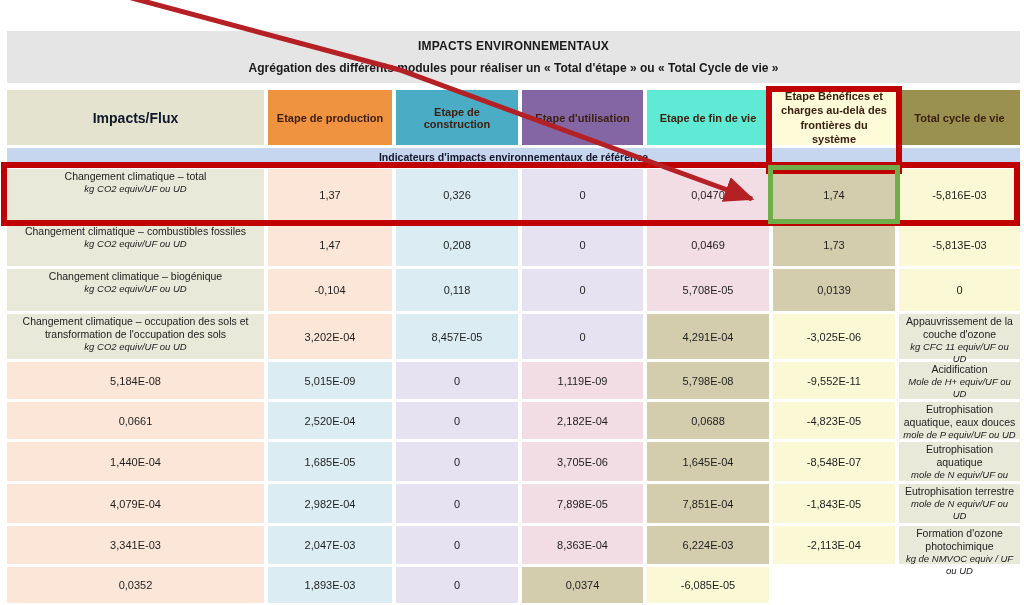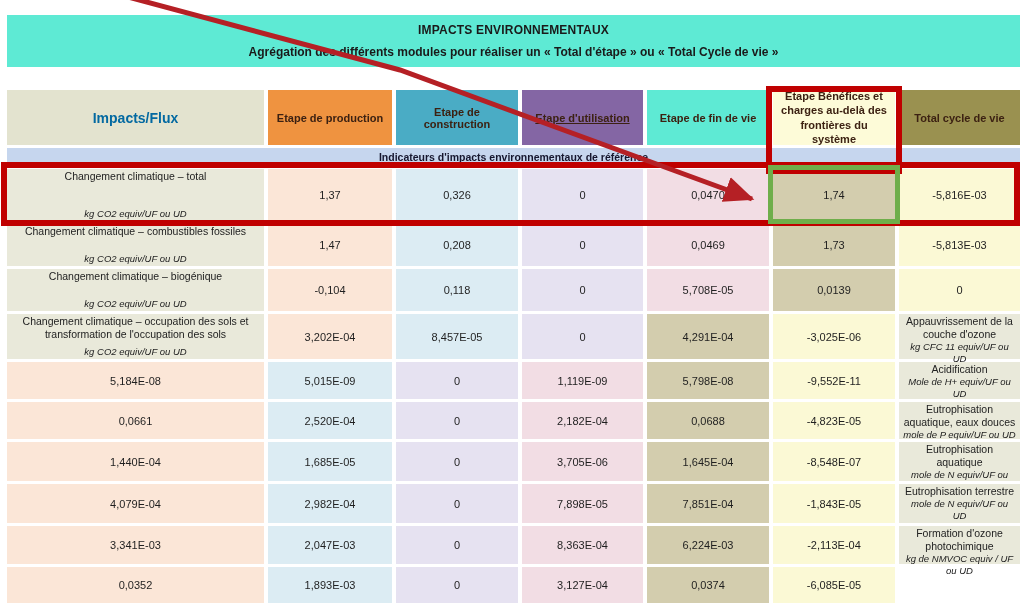--- a/index.html
+++ b/index.html
@@ -2,56 +2,56 @@
 <html><head>
 <meta charset="utf-8">
 <style>
   html,body { margin:0; padding:0; background:#ffffff; }
   .page {
     position:relative; width:1024px; height:605px; background:#ffffff;
     font-family:"Liberation Sans", sans-serif; overflow:hidden;
   }
   
   .title-band {
-    position:absolute; left:7px; top:15px; width:1013px; height:52px;
-    background:#5eead4; display:flex; flex-direction:column;
+    position:absolute; left:7px; top:31px; width:1013px; height:52px;
+    background:#e5e5e5; display:flex; flex-direction:column;
     justify-content:space-evenly; align-items:center; text-align:left;
   }
   .title-band .t1 { font-size:12px; font-weight:bold; color:#1a1a1a; letter-spacing:0.2px; }
   .title-band .t2 { font-size:12px; font-weight:bold; color:#1a1a1a; }
 
   
   .tbl {
     position:absolute; left:7px; top:90px;
     display:grid;
     grid-template-columns:257px 124px 122px 121px 122px 122px 121px;
     grid-template-rows:55px 18px 52px 42px 42px 45px 37px 37px 39px 39px 38px 36px;
     column-gap:4px; row-gap:3px;
   }
   .cell {
     display:flex; align-items:center; justify-content:center;
     text-align:center; box-sizing:border-box; padding:1px 4px;
   }
   
-  .h0 { background:#e3e3cf; font-size:14px; font-weight:bold; color:#0369a1; }
+  .h0 { background:#e3e3cf; font-size:14px; font-weight:bold; color:#0f172a; }
   .h1 { background:#ef9340; }
   .h2 { background:#4aacc5; }
-  .h3 { background:#8466a4;text-decoration:underline; }
+  .h3 { background:#8466a4; }
   .h4 { background:#5eead4; }
   .h5 { background:#9a9150; }
   .h6 { background:#fdfbd8; font-size:10.5px; line-height:1.3; }
   .hc { font-size:11px; font-weight:bold; color:#3c2112; }
 
   .section {
     grid-column:1 / -1; background:#c6d6ee;
     display:flex; align-items:center; justify-content:center;
     font-size:10.5px; font-weight:bold; color:#16162e;
   }
   
-  .c0 { background:#e9e9da; flex-direction:column; justify-content:space-between; }
+  .c0 { background:#e9e9da; flex-direction:column; justify-content:flex-start; }
   .c1 { background:#fbe6d7; }
   .c2 { background:#dcecf3; }
   .c3 { background:#e6e2f1; }
   .c4 { background:#f2dde4; }
   .c5 { background:#d3cdae; }
   .c6 { background:#fbf9d5; }
   .val { font-size:11px; color:#1f1f1f; }
   .iname { font-size:10.5px; color:#222222; line-height:1.25; }
   .iunit { font-size:9.5px; font-style:italic; color:#222222; line-height:1.25; }
 
@@ -182,21 +182,20 @@
     <div class="cell c5 val">6,224E-03</div>
     <div class="cell c6 val">-2,113E-04</div>
 
     <div class="cell c0">
       <div class="iname">Formation d'ozone photochimique</div>
       <div class="iunit">kg de NMVOC equiv / UF ou UD</div>
     </div>
     <div class="cell c1 val">0,0352</div>
     <div class="cell c2 val">1,893E-03</div>
     <div class="cell c3 val">0</div>
-    <div class="cell c4 val">3,127E-04</div>
     <div class="cell c5 val">0,0374</div>
     <div class="cell c6 val">-6,085E-05</div>
   </div>
 
   <div class="box box-header"></div>
   <div class="box box-row"></div>
   <div class="box box-cell"></div>
 
   <svg class="arrow-overlay" width="1024" height="605" viewBox="0 0 1024 605">
     <defs>

